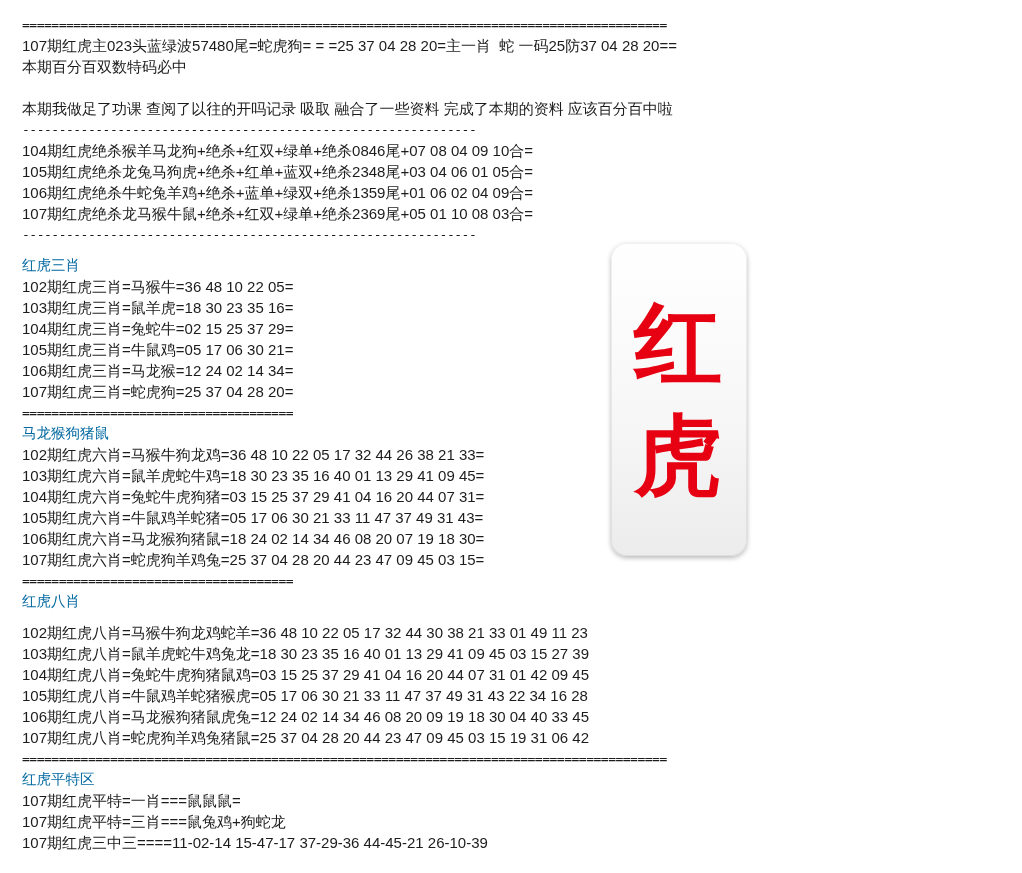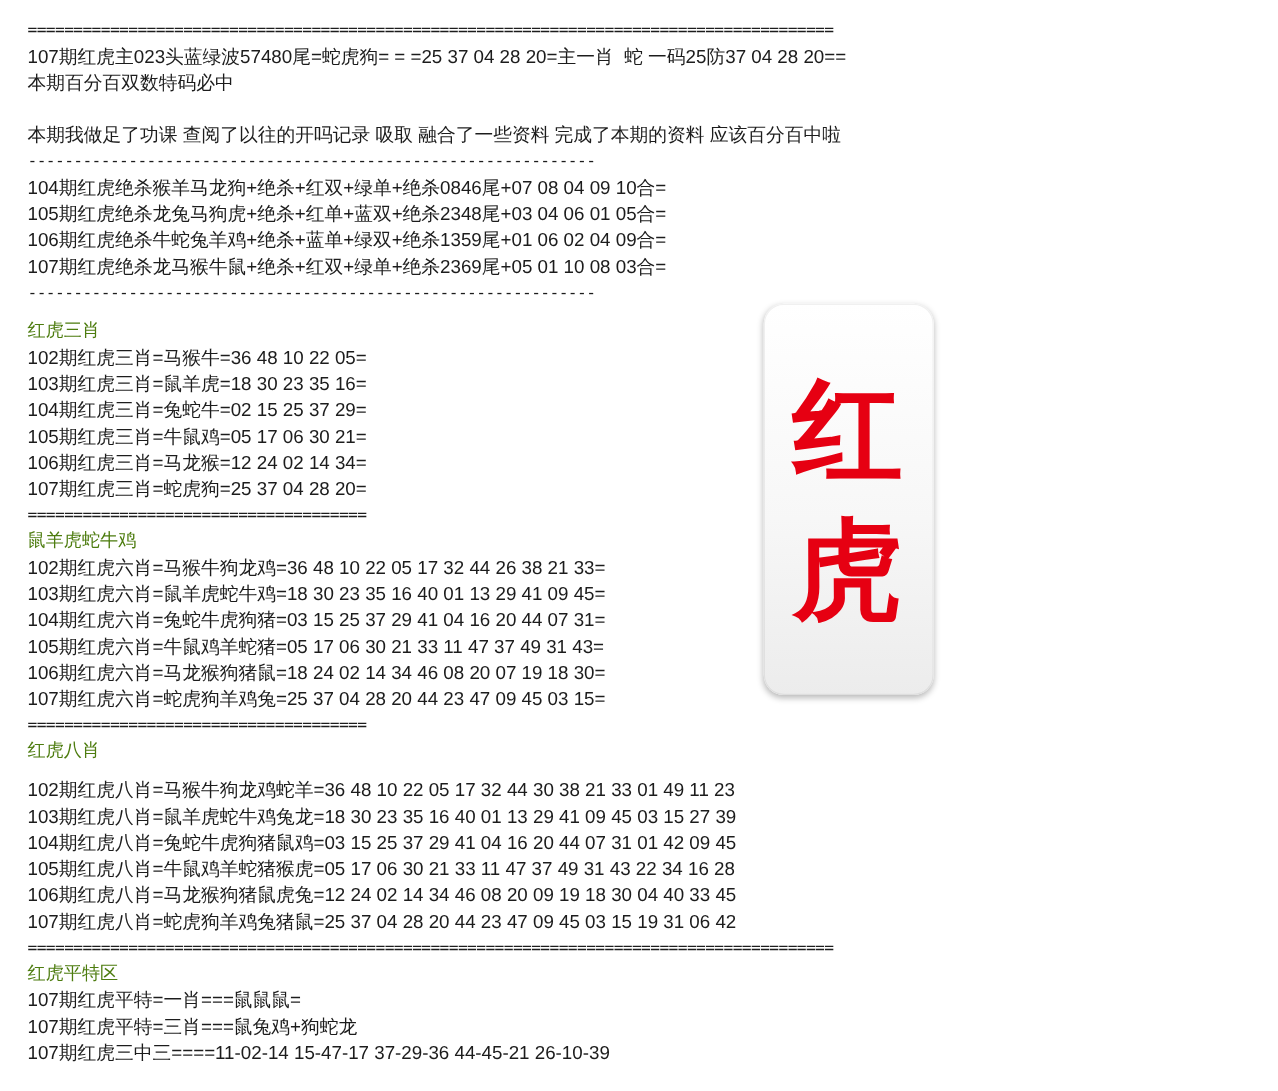--- a/index.html
+++ b/index.html
@@ -54,21 +54,21 @@
   .blank {
     height: 21px;
   }
   .blank-sm {
     height: 10px;
   }
   .section-title {
     font-size: 14.5px;
     line-height: 21px;
     white-space: pre;
-    color: #4d7c0f;
+    color: #0369a1;
     font-family: Liberation Serif, serif;
   }
   
   .logo-card {
     position: absolute;
     left: 611px;
     top: 243px;
     width: 136px;
     height: 313px;
     background: linear-gradient(180deg, #ffffff 0%, #f7f7f7 55%, #ececec 100%);
@@ -109,21 +109,21 @@
       <div class="dashes">--------------------------------------------------------------</div>
       <div class="blank-sm"></div>
       <div class="section-title">红虎三肖</div>
       <div class="line">102期红虎三肖=马猴牛=36 48 10 22 05=</div>
       <div class="line">103期红虎三肖=鼠羊虎=18 30 23 35 16=</div>
       <div class="line">104期红虎三肖=兔蛇牛=02 15 25 37 29=</div>
       <div class="line">105期红虎三肖=牛鼠鸡=05 17 06 30 21=</div>
       <div class="line">106期红虎三肖=马龙猴=12 24 02 14 34=</div>
       <div class="line">107期红虎三肖=蛇虎狗=25 37 04 28 20=</div>
       <div class="rule">=====================================</div>
-      <div class="section-title">鼠羊虎蛇牛鸡</div>
+      <div class="section-title">马龙猴狗猪鼠</div>
       <div class="line">102期红虎六肖=马猴牛狗龙鸡=36 48 10 22 05 17 32 44 26 38 21 33=</div>
       <div class="line">103期红虎六肖=鼠羊虎蛇牛鸡=18 30 23 35 16 40 01 13 29 41 09 45=</div>
       <div class="line">104期红虎六肖=兔蛇牛虎狗猪=03 15 25 37 29 41 04 16 20 44 07 31=</div>
       <div class="line">105期红虎六肖=牛鼠鸡羊蛇猪=05 17 06 30 21 33 11 47 37 49 31 43=</div>
       <div class="line">106期红虎六肖=马龙猴狗猪鼠=18 24 02 14 34 46 08 20 07 19 18 30=</div>
       <div class="line">107期红虎六肖=蛇虎狗羊鸡兔=25 37 04 28 20 44 23 47 09 45 03 15=</div>
       <div class="rule">=====================================</div>
       <div class="section-title">红虎八肖</div>
       <div class="blank-sm"></div>
       <div class="line">102期红虎八肖=马猴牛狗龙鸡蛇羊=36 48 10 22 05 17 32 44 30 38 21 33 01 49 11 23</div>

